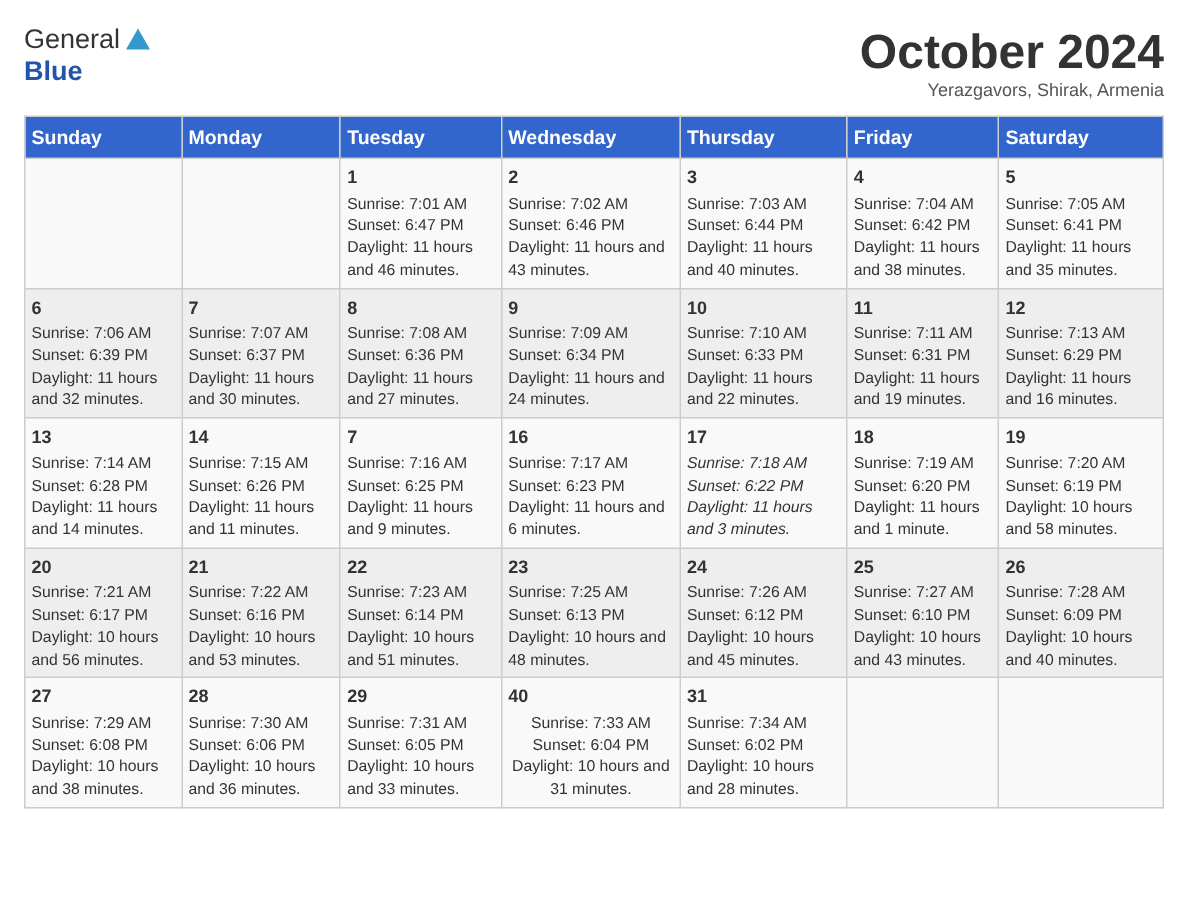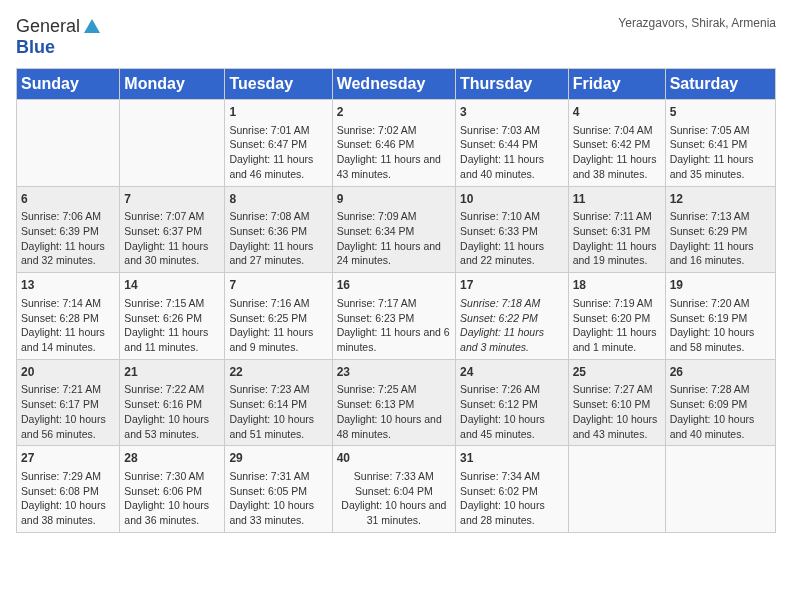--- a/index.html
+++ b/index.html
@@ -50,21 +50,21 @@
     table {
       width: 100%;
       border-collapse: collapse;
       font-size: 11px;
     }
     thead tr th {
       background-color: #3366cc;
       color: #fff;
       padding: 6px 4px;
       text-align: left;
-      font-size: 16px;
+      font-size: 13px;
       font-weight: bold;
       border: 1px solid #ccc;
     }
     tbody tr td {
       border: 1px solid #ccc;
       padding: 4px 4px;
       vertical-align: top;
       min-height: 70px;
       height: 80px;
       color: #333;
@@ -94,20 +94,21 @@
   <div class="logo">
     <div class="logo-row">
       <span class="logo-general">General</span>
       <svg width="20" height="20" viewBox="0 0 20 20" style="margin-left:2px;">
         <polygon points="10,2 18,16 2,16" fill="#3399cc"></polygon>
       </svg>
     </div>
     <span class="logo-blue">Blue</span>
   </div>
   <div class="title-section">
+    <div class="month-title">October 2024</div>
     <div class="location">Yerazgavors, Shirak, Armenia</div>
   </div>
 </div>
 
 <table>
   <thead>
     <tr id="header-row">
         <th>Sunday</th>
         <th>Monday</th>
         <th>Tuesday</th>

